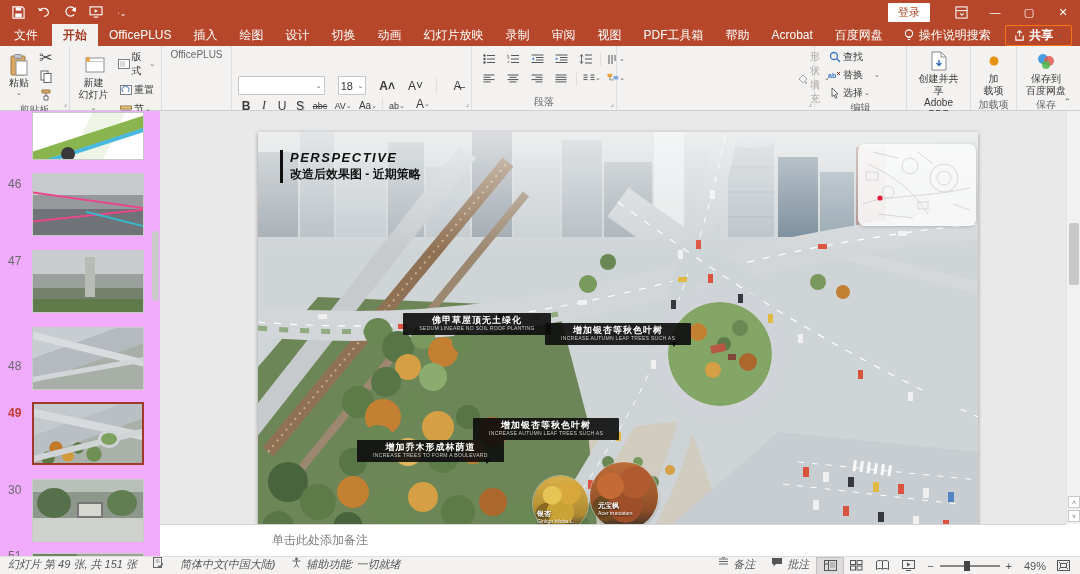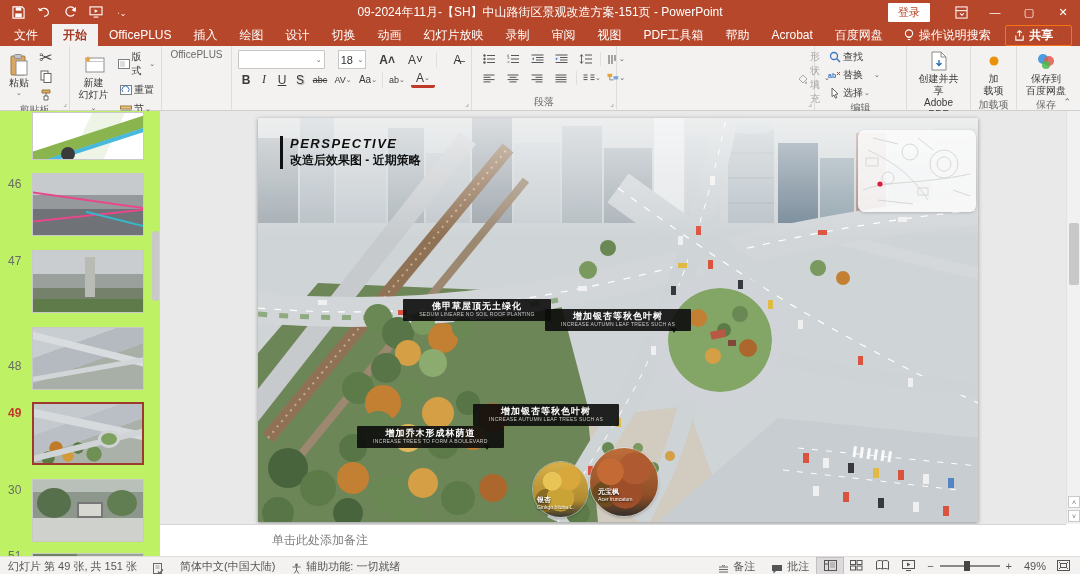--- a/index.html
+++ b/index.html
@@ -43,21 +43,21 @@
   .fontbox .cv { position:absolute; right:2px; top:5px; font-size:7px; color:#605e5c; }
   .sizebox { width:30px; height:19px; background:#fff; border:1px solid #c8c6c4; font-size:11px; color:#333; display:flex; align-items:center; justify-content:space-between; padding:0 2px; }
   .fmtletter { font-size:12px; color:#3b3a39; width:16px; height:17px; display:flex; align-items:center; justify-content:center; cursor:pointer; border-radius:2px; }
   .shapegal { width:92px; height:44px; background:#fff; border:1px solid #c8c6c4; display:flex; flex-direction:column; justify-content:space-around; padding:1px 3px; font-size:10px; color:#555; }
   .shapegal div { display:flex; justify-content:space-between; align-items:center; letter-spacing:1px; }
   .galscroll { width:13px; height:44px; border:1px solid #c8c6c4; border-left:none; background:#f8f8f8; display:flex; flex-direction:column; align-items:center; justify-content:space-between; font-size:7px; color:#666; padding:2px 0; }
   .vseprib { width:1px; background:#e1dfdd; height:46px; align-self:center; }
   .collapse-chev { position:absolute; right:4px; bottom:3px; font-size:9px; color:#666; cursor:pointer; }
 
   
-  .thumbpanel { position:absolute; top:111px; left:0; width:160px; bottom:18px; background:#bef264; overflow:hidden; }
+  .thumbpanel { position:absolute; top:111px; left:0; width:160px; bottom:18px; background:#f0abfc; overflow:hidden; }
   .slide-num { position:absolute; left:8px; width:22px; font-size:12px; color:#6a6a6a; text-align:left; }
   .slide-num.sel { color:#C0392B; font-weight:bold; }
   .thumb { position:absolute; left:32px; width:112px; height:63px; background:#fff; border:1px solid #c9c9c9; cursor:pointer; overflow:hidden; }
   .thumb.sel { border:2px solid #9e3a2b; }
   .tp-scroll { position:absolute; right:1px; top:120px; width:7px; height:70px; background:#c9c9c9; border-radius:3px; }
 
   
   .t-plan { background:linear-gradient(115deg,#ffffff 45%,#eef5e6 45% 70%,#ffffff 70%); }
   .t-plan .band { position:absolute; left:-6px; top:18px; width:140px; height:12px; background:#8ab54e; transform:rotate(-18deg); }
   .t-plan .band2 { position:absolute; left:-6px; top:30px; width:140px; height:4px; background:#49b8dd; transform:rotate(-18deg); }
@@ -83,21 +83,21 @@
   .t-aerial2 .rd2 { position:absolute; width:150%; height:6px; background:#d0d4d7; top:34px; left:-10px; transform:rotate(-14deg); }
   .t-aerial2 .lp { position:absolute; right:22px; top:26px; width:22px; height:18px; border:3px solid #d0d4d7; border-radius:50%; background:#7da25f; }
   .t-park { background:linear-gradient(#b9bfb9 0 20%,#8e978c 20% 62%,#cfd2cc 62%); }
   .t-park .tr1 { position:absolute; left:4px; top:8px; width:34px; height:30px; border-radius:50%; background:#55704a; }
   .t-park .tr2 { position:absolute; right:6px; top:10px; width:30px; height:26px; border-radius:50%; background:#617d52; }
   .t-park .gate { position:absolute; left:44px; top:22px; width:26px; height:16px; border:2px solid #777; background:#d8d8d2; }
   .t-sliver { background:linear-gradient(90deg,#6d825f 0 40%,#9aa394 40%); }
 
   
   .canvas { position:absolute; top:111px; left:160px; right:14px; bottom:50px; background:#e9e9e9; }
-  .slide { position:absolute; left:98px; top:7px; width:720px; height:404px; background:#0f766e; box-shadow:0 1px 4px rgba(0,0,0,.38); }
+  .slide { position:absolute; left:98px; top:21px; width:720px; height:404px; background:#0f766e; box-shadow:0 1px 4px rgba(0,0,0,.38); }
   .slide svg.scene { position:absolute; inset:0; }
   .slide-title { position:absolute; left:22px; top:18px; border-left:3px solid #101010; padding-left:7px; color:#101010; }
   .slide-title .t1 { font-size:13px; font-weight:900; letter-spacing:1.5px; font-style:italic; }
   .slide-title .t2 { font-size:12px; font-weight:bold; margin-top:1px; }
   .anno { position:absolute; background:rgba(12,12,12,.9); color:#fff; text-align:center; padding:2px 6px 3px 6px; border-radius:1px; white-space:nowrap; }
   .anno .zh { font-size:9px; font-weight:bold; letter-spacing:1px; line-height:1.2; }
   .anno .en { font-size:6px; color:#c9c9c9; letter-spacing:.3px; line-height:1.1; transform:scale(.85); transform-origin:center top; }
   .anno.tail-br::after { content:""; position:absolute; right:14px; bottom:-5px; border:3px solid transparent; border-top:5px solid rgba(12,12,12,.9); }
   .inset { position:absolute; border-radius:50%; overflow:hidden; box-shadow:0 0 0 1px rgba(255,255,255,.45), 0 1px 3px rgba(0,0,0,.4); }
   .inset.c1 { left:275px; top:344px; width:55px; height:55px;
@@ -120,21 +120,21 @@
   
   .vscroll { position:absolute; top:111px; right:0; width:14px; bottom:50px; background:#f1f1f1; border-left:1px solid #e3e3e3; }
   .vscroll .vthumb { position:absolute; top:112px; left:2px; width:10px; height:62px; background:#c8c8c8; border-radius:2px; }
   .vscroll .navbox { position:absolute; left:1px; width:12px; height:12px; background:#fff; border:1px solid #c9c9c9; display:flex; align-items:center; justify-content:center; font-size:7px; color:#777; }
 
   
   .notesbar { position:absolute; left:160px; right:14px; bottom:18px; height:32px; background:#fff; border-top:1px solid #d6d6d6; display:flex; align-items:center; padding-left:112px; font-size:12px; color:#7c7c7c; }
 
   
   .statusbar { position:absolute; left:0; right:0; bottom:0; height:18px; background:#f3f2f1; border-top:1px solid #e1dfdd; display:flex; align-items:center; font-size:11px; color:#555; }
-  .sb-item { display:flex; align-items:flex-end; gap:4px; padding:0 8px; height:100%; cursor:pointer; white-space:nowrap; }
+  .sb-item { display:flex; align-items:flex-start; gap:4px; padding:0 8px; height:100%; cursor:pointer; white-space:nowrap;font-style:italic; }
   .sb-right { margin-left:auto; display:flex; align-items:center; height:100%; }
   .viewico { width:26px; height:16px; display:flex; align-items:center; justify-content:center; cursor:pointer; }
   .viewico.sel { background:#dcdada; outline:1px solid #c3c1bf; }
   .zoomslider { display:flex; align-items:center; gap:6px; padding:0 6px; }
   .ztrack { position:relative; width:60px; height:2px; background:#8a8886; }
   .ztick { position:absolute; left:29px; top:-3px; width:1px; height:8px; background:#8a8886; }
   .zthumb { position:absolute; left:24px; top:-4px; width:6px; height:10px; background:#444; cursor:pointer; }
   .zpct { width:32px; text-align:right; padding-right:4px; }
 </style>
 </head>
@@ -165,21 +165,20 @@
       </span>
       <span class="qi">
         <svg width="14" height="12" viewBox="0 0 15 13">
             <rect x="1" y="1" width="13" height="8.5" fill="none" stroke="#fff" stroke-width="1.2"></rect>
             <path d="M6 3.4 L9.7 5.3 L6 7.2 Z" fill="#fff"></path>
             <path d="M5 12 h5" stroke="#fff" stroke-width="1.2"></path>
           </svg>
       </span>
       <span class="qi" style="font-size:8px;">⸱⌄</span>
     </div>
-    <div class="tb-title">09-2024年11月-【SH】中山路街区景观改造方案-151页 - PowerPoint</div>
     <div class="tb-right">
       <span class="login-btn">登录</span>
       <span class="winbtn">
         <svg width="13" height="13" viewBox="0 0 14 14">
             <rect x="1" y="1" width="12" height="12" fill="none" stroke="#fff" stroke-width="1.1"></rect>
             <path d="M1 5 h12" stroke="#fff" stroke-width="1.1"></path>
             <path d="M5.5 8 l2 2 l2 -2" fill="none" stroke="#fff" stroke-width="1.1"></path>
           </svg>
       </span>
       <span class="winbtn">—</span>
@@ -310,21 +309,21 @@
     </div>
 
     <div class="rgroup" style="width:70px">
       <div class="rlabel">
           <span>OfficePLUS</span>
         </div>
     </div>
 
     <div class="rgroup" style="width:240px">
       <div class="rbody" style="flex-direction:column; align-items:stretch; gap:2px; padding:4px 6px 0 6px;">
-        <div style="display:flex; align-items:center; gap:13px;">
+        <div style="display:flex; align-items:center; gap:13px;margin-top:26px;">
           <span class="fontbox">
               <span class="cv">⌄</span>
             </span>
           <span class="sizebox">
               <span>18</span>
               <span class="caret">⌄</span>
             </span>
           <span class="fmtletter" style="font-weight:bold">A˄</span>
           <span class="fmtletter">A˅</span>
           <span class="vseprib" style="height:16px"></span>

